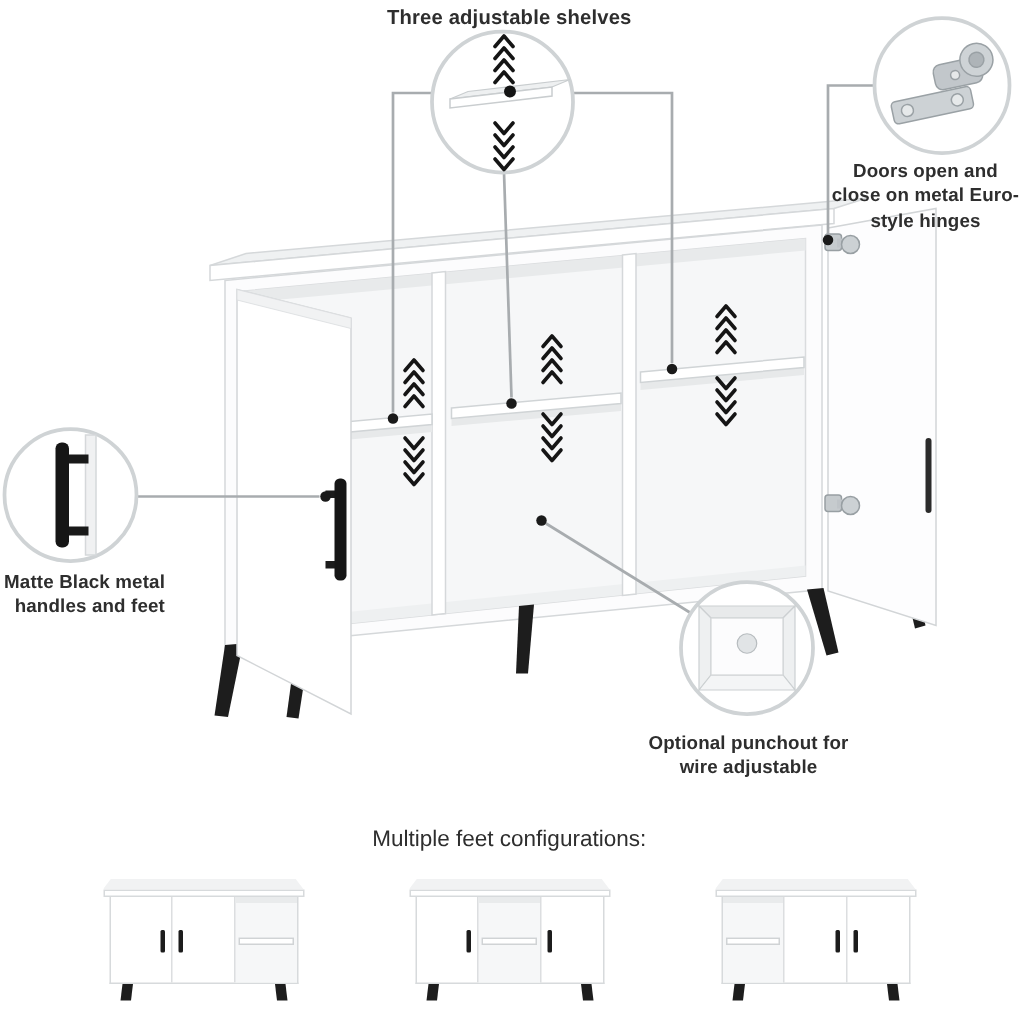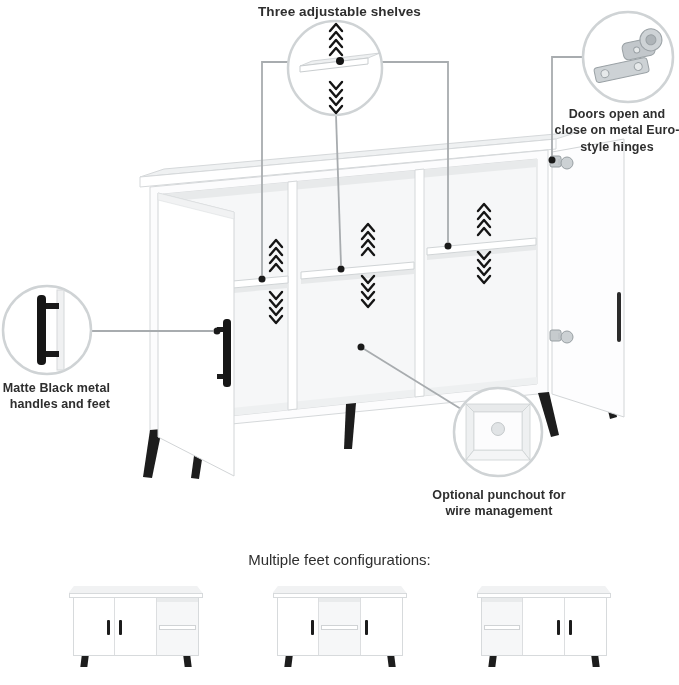--- a/index.html
+++ b/index.html
@@ -197,21 +197,21 @@
         <polygon points="466,460 474,450 522,450 530,460" fill="#f4f5f6"></polygon>
         <rect x="474" y="412" width="48" height="38" fill="#fcfcfd" stroke="#d3d6d8"></rect>
         <circle cx="498" cy="429" r="6.5" fill="#e1e4e6" stroke="#b7bcbf"></circle>
       </g>
     </g>
   </svg>
 
   <div class="lbl lbl-shelves">Three adjustable shelves</div>
   <div class="lbl lbl-hinges">Doors open and close on metal Euro-style hinges</div>
   <div class="lbl lbl-handles">Matte Black metal handles and feet</div>
-  <div class="lbl lbl-punchout">Optional punchout for wire management</div>
+  <div class="lbl lbl-punchout">Optional punchout for wire adjustable</div>
 
   <div class="config-heading">Multiple feet configurations:</div>
   <div class="config-row">
   <div class="thumb">
     <div class="t-top"></div>
     <div class="t-slab"></div>
     <div class="t-body">
       <div class="cell door-r"></div>
       <div class="cell door-l"></div>
       <div class="cell open"></div>

